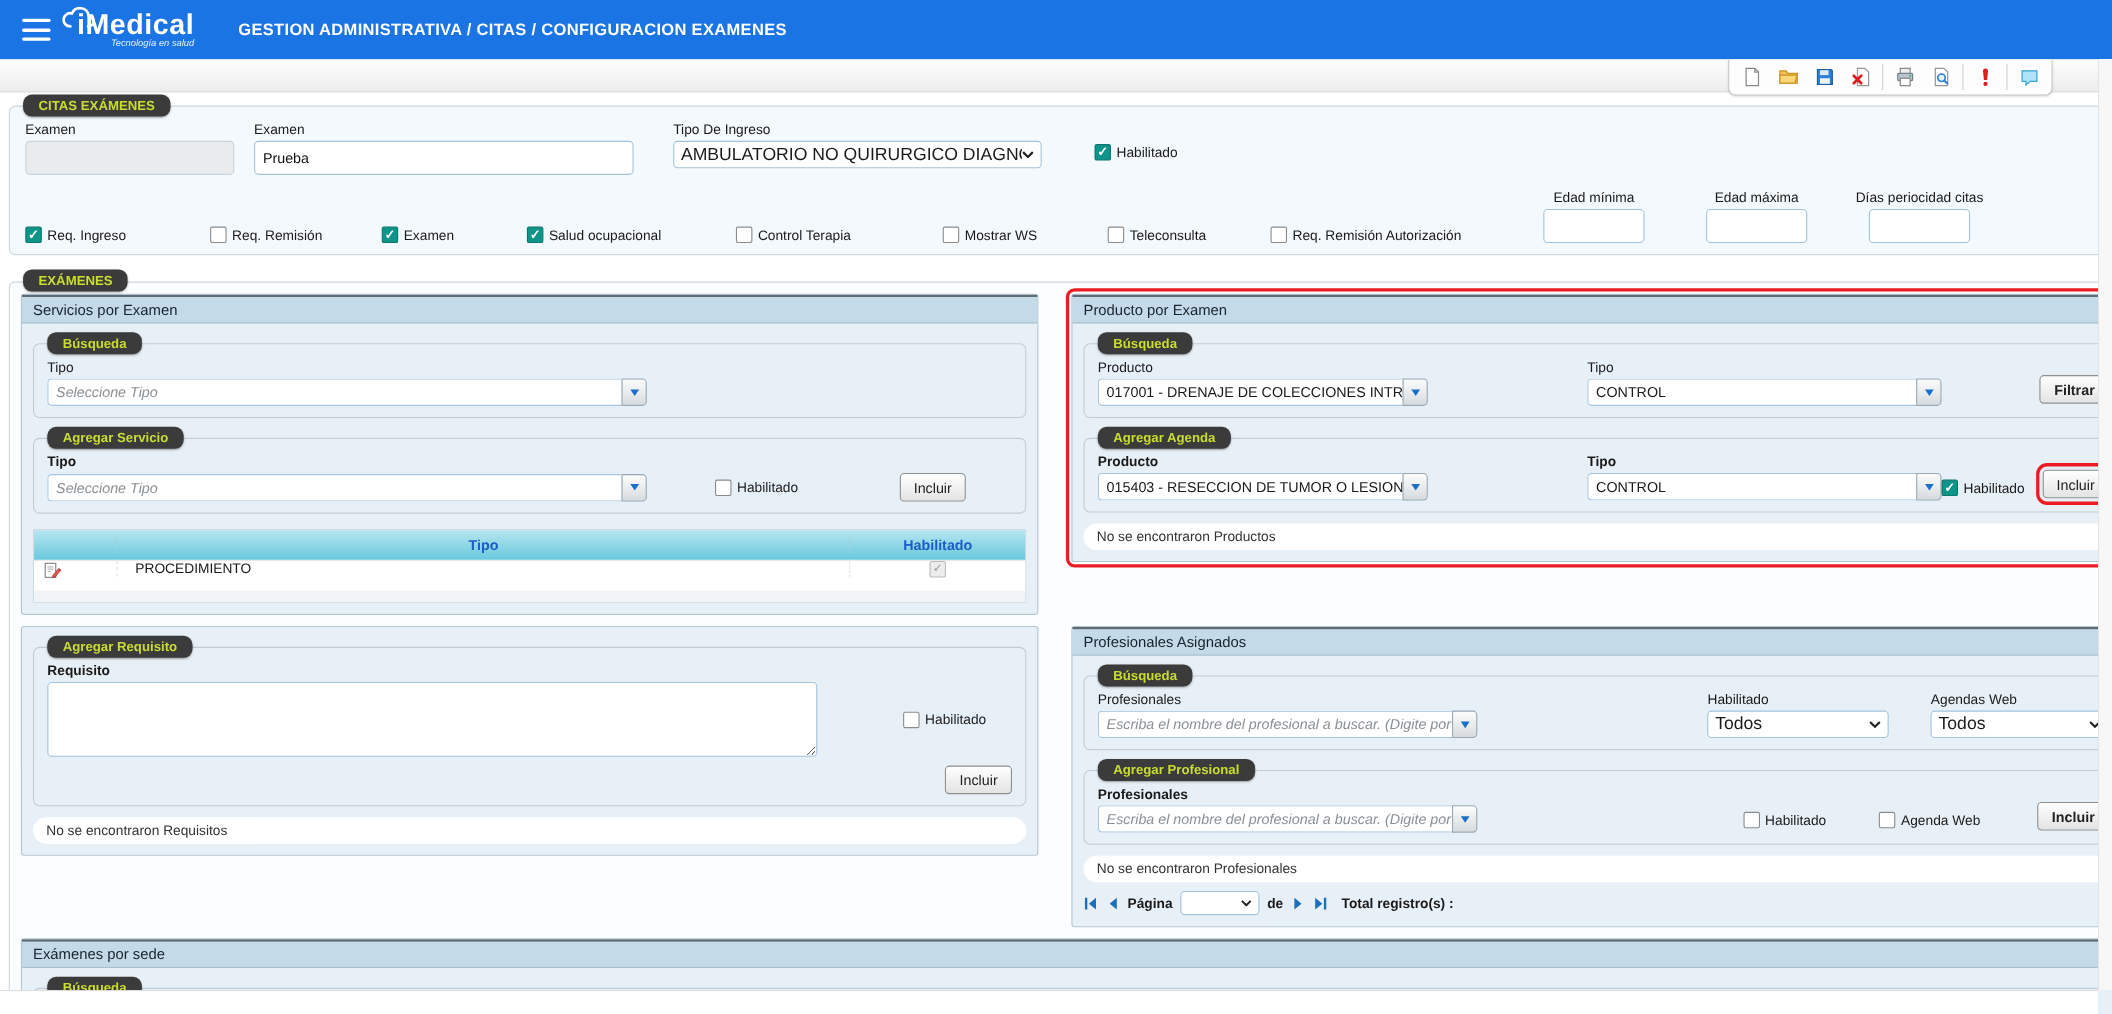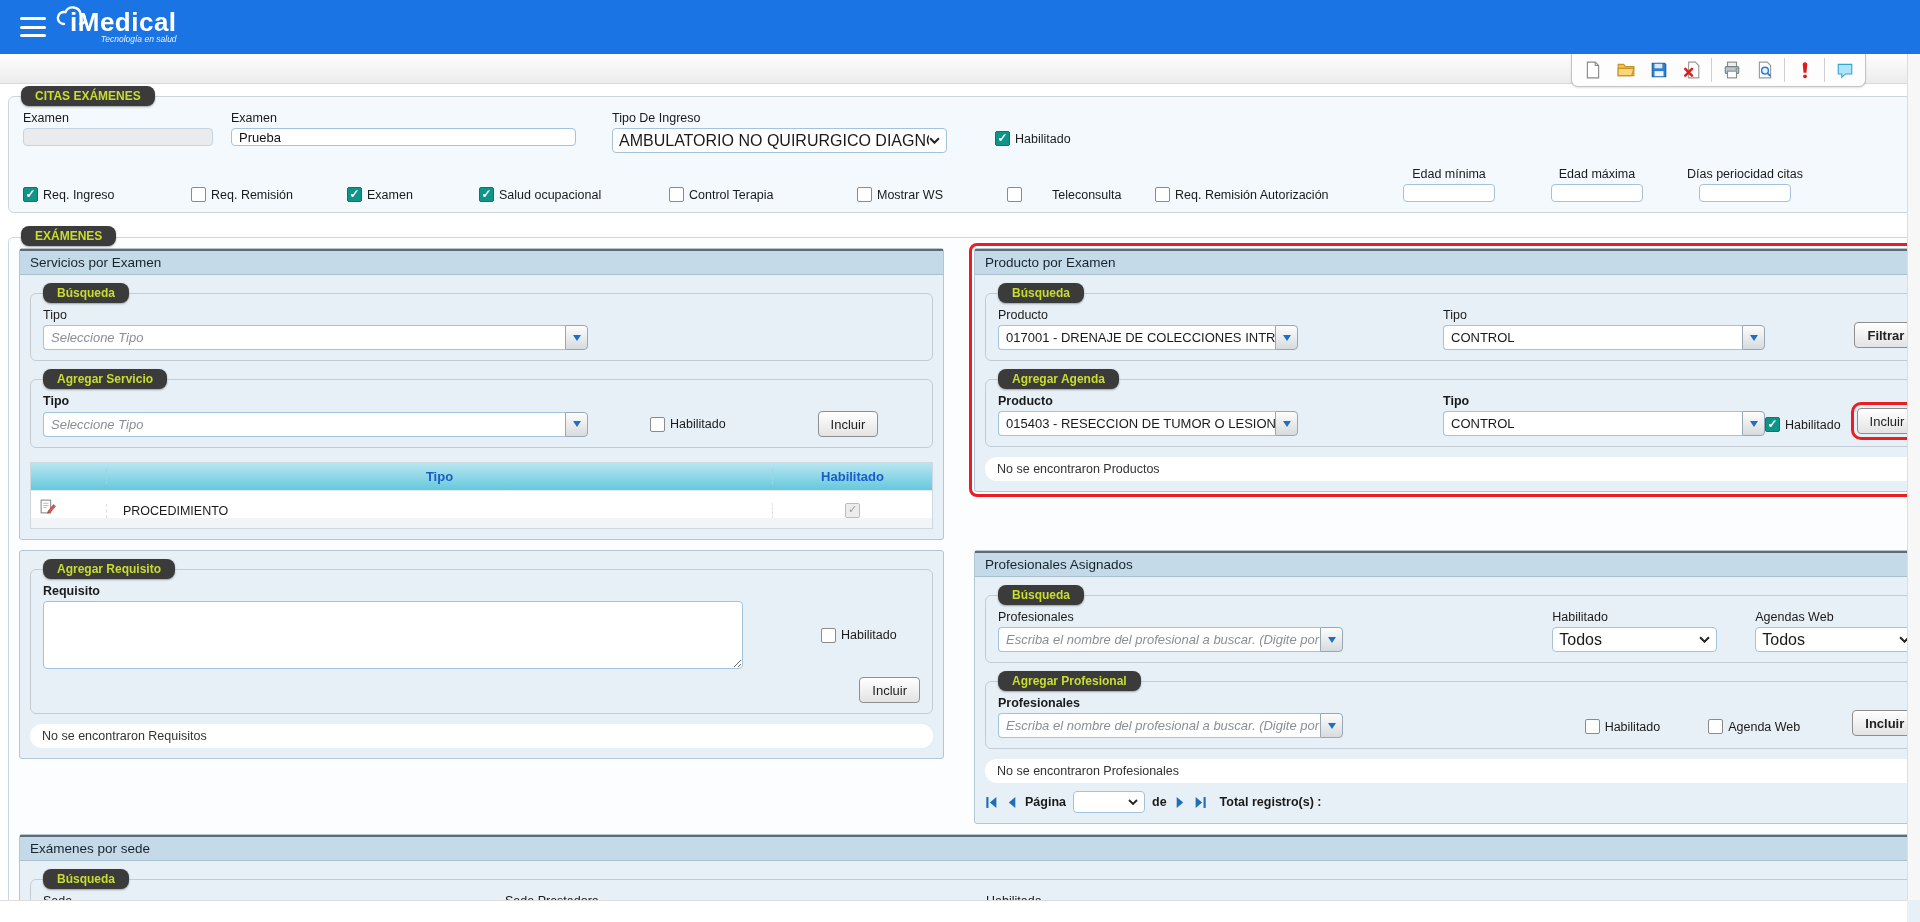--- a/index.html
+++ b/index.html
@@ -25,21 +25,21 @@
   .tsep { width:1px; height:24px; background:#cfcfcf; margin:0 3px; }
 
   
   .badge { position:absolute; top:-11px; left:12px; background:#3b3b3b; color:#c8dd2f; font-weight:bold;
     font-size:12px; padding:3px 14px; border-radius:8px; box-shadow:0 1px 2px rgba(0,0,0,.35); white-space:nowrap; }
   .fset { position:relative; border:1px solid #c3ccd4; border-radius:6px; padding:14px 12px 10px; margin-top:12px; }
   .lbl { font-size:12.5px; display:block; margin-bottom:3px; white-space:nowrap; }
   .lbl.b { font-weight:bold; }
 
   
-  .inp { height:18px; border:1px solid #a3c3dd; border-radius:4px; background:#fff; font-size:13px;
+  .inp { height:31px; border:1px solid #a3c3dd; border-radius:4px; background:#fff; font-size:13px;
     padding:0 7px; font-family:inherit; color:#111; width:100%; }
   .inp:disabled, .inp.disabled { background:#e9ebed; border-color:#c8d4dd; }
   .sel { height:25px; border:1px solid #a3c3dd; border-radius:4px; background:#fff; display:flex; align-items:center;
     padding:0 6px; font-size:16px; cursor:pointer; }
   .sel .val { flex:1; white-space:nowrap; overflow:hidden; }
   .combo { display:flex; height:25px; }
   .combo .cv { flex:1; border:1px solid #a3c3dd; border-right:none; border-radius:4px 0 0 4px; background:#fff;
     font-size:13px; padding:0 7px; line-height:23px; white-space:nowrap; overflow:hidden; }
   .combo .cv.ph { color:#8a8f94; font-style:italic; }
   .combo .cbtn { width:23px; border:1px solid #98a8b4; border-radius:0 4px 4px 0;
@@ -75,21 +75,21 @@
   .panel-b { padding:6px 10px 10px; }
   .pill { background:#fff; border-radius:12px; padding:5px 12px; font-size:12.5px; color:#333; margin-top:10px; }
 
   .hl-red { outline:3px solid #ec1c24; outline-offset:2px; }
   .hl-red-btn { outline:3px solid #ec1c24; outline-offset:3px; }
 
   
   .tbl { margin-top:14px; border:1px solid #cdd8e0; background:#fff; }
   .tbl .thead { display:flex; background:linear-gradient(#b7e6f0,#67c8dc); height:27px; align-items:center; }
   .tbl .th { color:#1b5cc8; font-weight:bold; font-size:13px; text-align:center; border-left:1px dashed #9fd3e0; }
-  .tbl .trow { display:flex; height:28px; align-items:flex-end; background:#fff; border-top:1px solid #e4e9ed; }
+  .tbl .trow { display:flex; height:28px; align-items:flex-start; background:#fff; border-top:1px solid #e4e9ed; }
   .tbl .td { font-size:12.5px; border-left:1px dashed #e0e0e0; }
   .c-icon { width:75px; flex:0 0 auto; display:flex; justify-content:flex-start; padding-left:8px; border-left:none !important; }
   .c-tipo { flex:1; }
   .c-hab { width:160px; flex:0 0 auto; display:flex; justify-content:center; }
   .tfoot { height:10px; background:#f2f5f7; }
 
   
   .pager { display:flex; align-items:center; gap:7px; margin-top:8px; font-size:12.5px; }
   .pager b { font-size:12.5px; }
   .pager .psel { width:72px; height:22px; }
@@ -110,20 +110,21 @@
     </div>
   <div class="logo">
     <span class="cloud">
       <svg width="30" height="24" viewBox="0 0 30 24">
           <path d="M8 20a6 6 0 1 1 1.4-11.8A8 8 0 0 1 24.6 10 5 5 0 0 1 24 20" fill="none" stroke="#fff" stroke-width="2.4" stroke-linecap="round"></path>
         </svg>
     </span>
     <span class="lg-title">iMedical</span>
     <span class="lg-tag">Tecnología en salud</span>
   </div>
+  <div class="crumb">GESTION ADMINISTRATIVA  /  CITAS  /  CONFIGURACION EXAMENES</div>
 </header>
 
 <div class="band">
   <div class="toolbar">
     <span class="tool">
       <svg viewBox="0 0 16 16">
           <path d="M3 1h7l3 3v11H3z" fill="#fff" stroke="#8a8a8a"></path>
           <path d="M10 1v3h3" fill="none" stroke="#8a8a8a"></path>
         </svg>
     </span>
@@ -223,21 +224,21 @@
       <span class="cblbl">Salud ocupacional</span>
     </div>
     <div class="cbrow" style="width:188px;">
       <span class="cb"></span>
       <span class="cblbl">Control Terapia</span>
     </div>
     <div class="cbrow" style="width:150px;">
       <span class="cb"></span>
       <span class="cblbl">Mostrar WS</span>
     </div>
-    <div class="cbrow" style="width:148px;gap:25px;">
+    <div class="cbrow" style="width:148px;">
       <span class="cb"></span>
       <span class="cblbl">Teleconsulta</span>
     </div>
     <div class="cbrow" style="width:220px;">
       <span class="cb"></span>
       <span class="cblbl">Req. Remisión Autorización</span>
     </div>
     <div class="fld" style="width:92px; margin-left:28px; align-items:center;">
       <label class="lbl">Edad mínima</label>
       <input class="inp" value="" style="">

